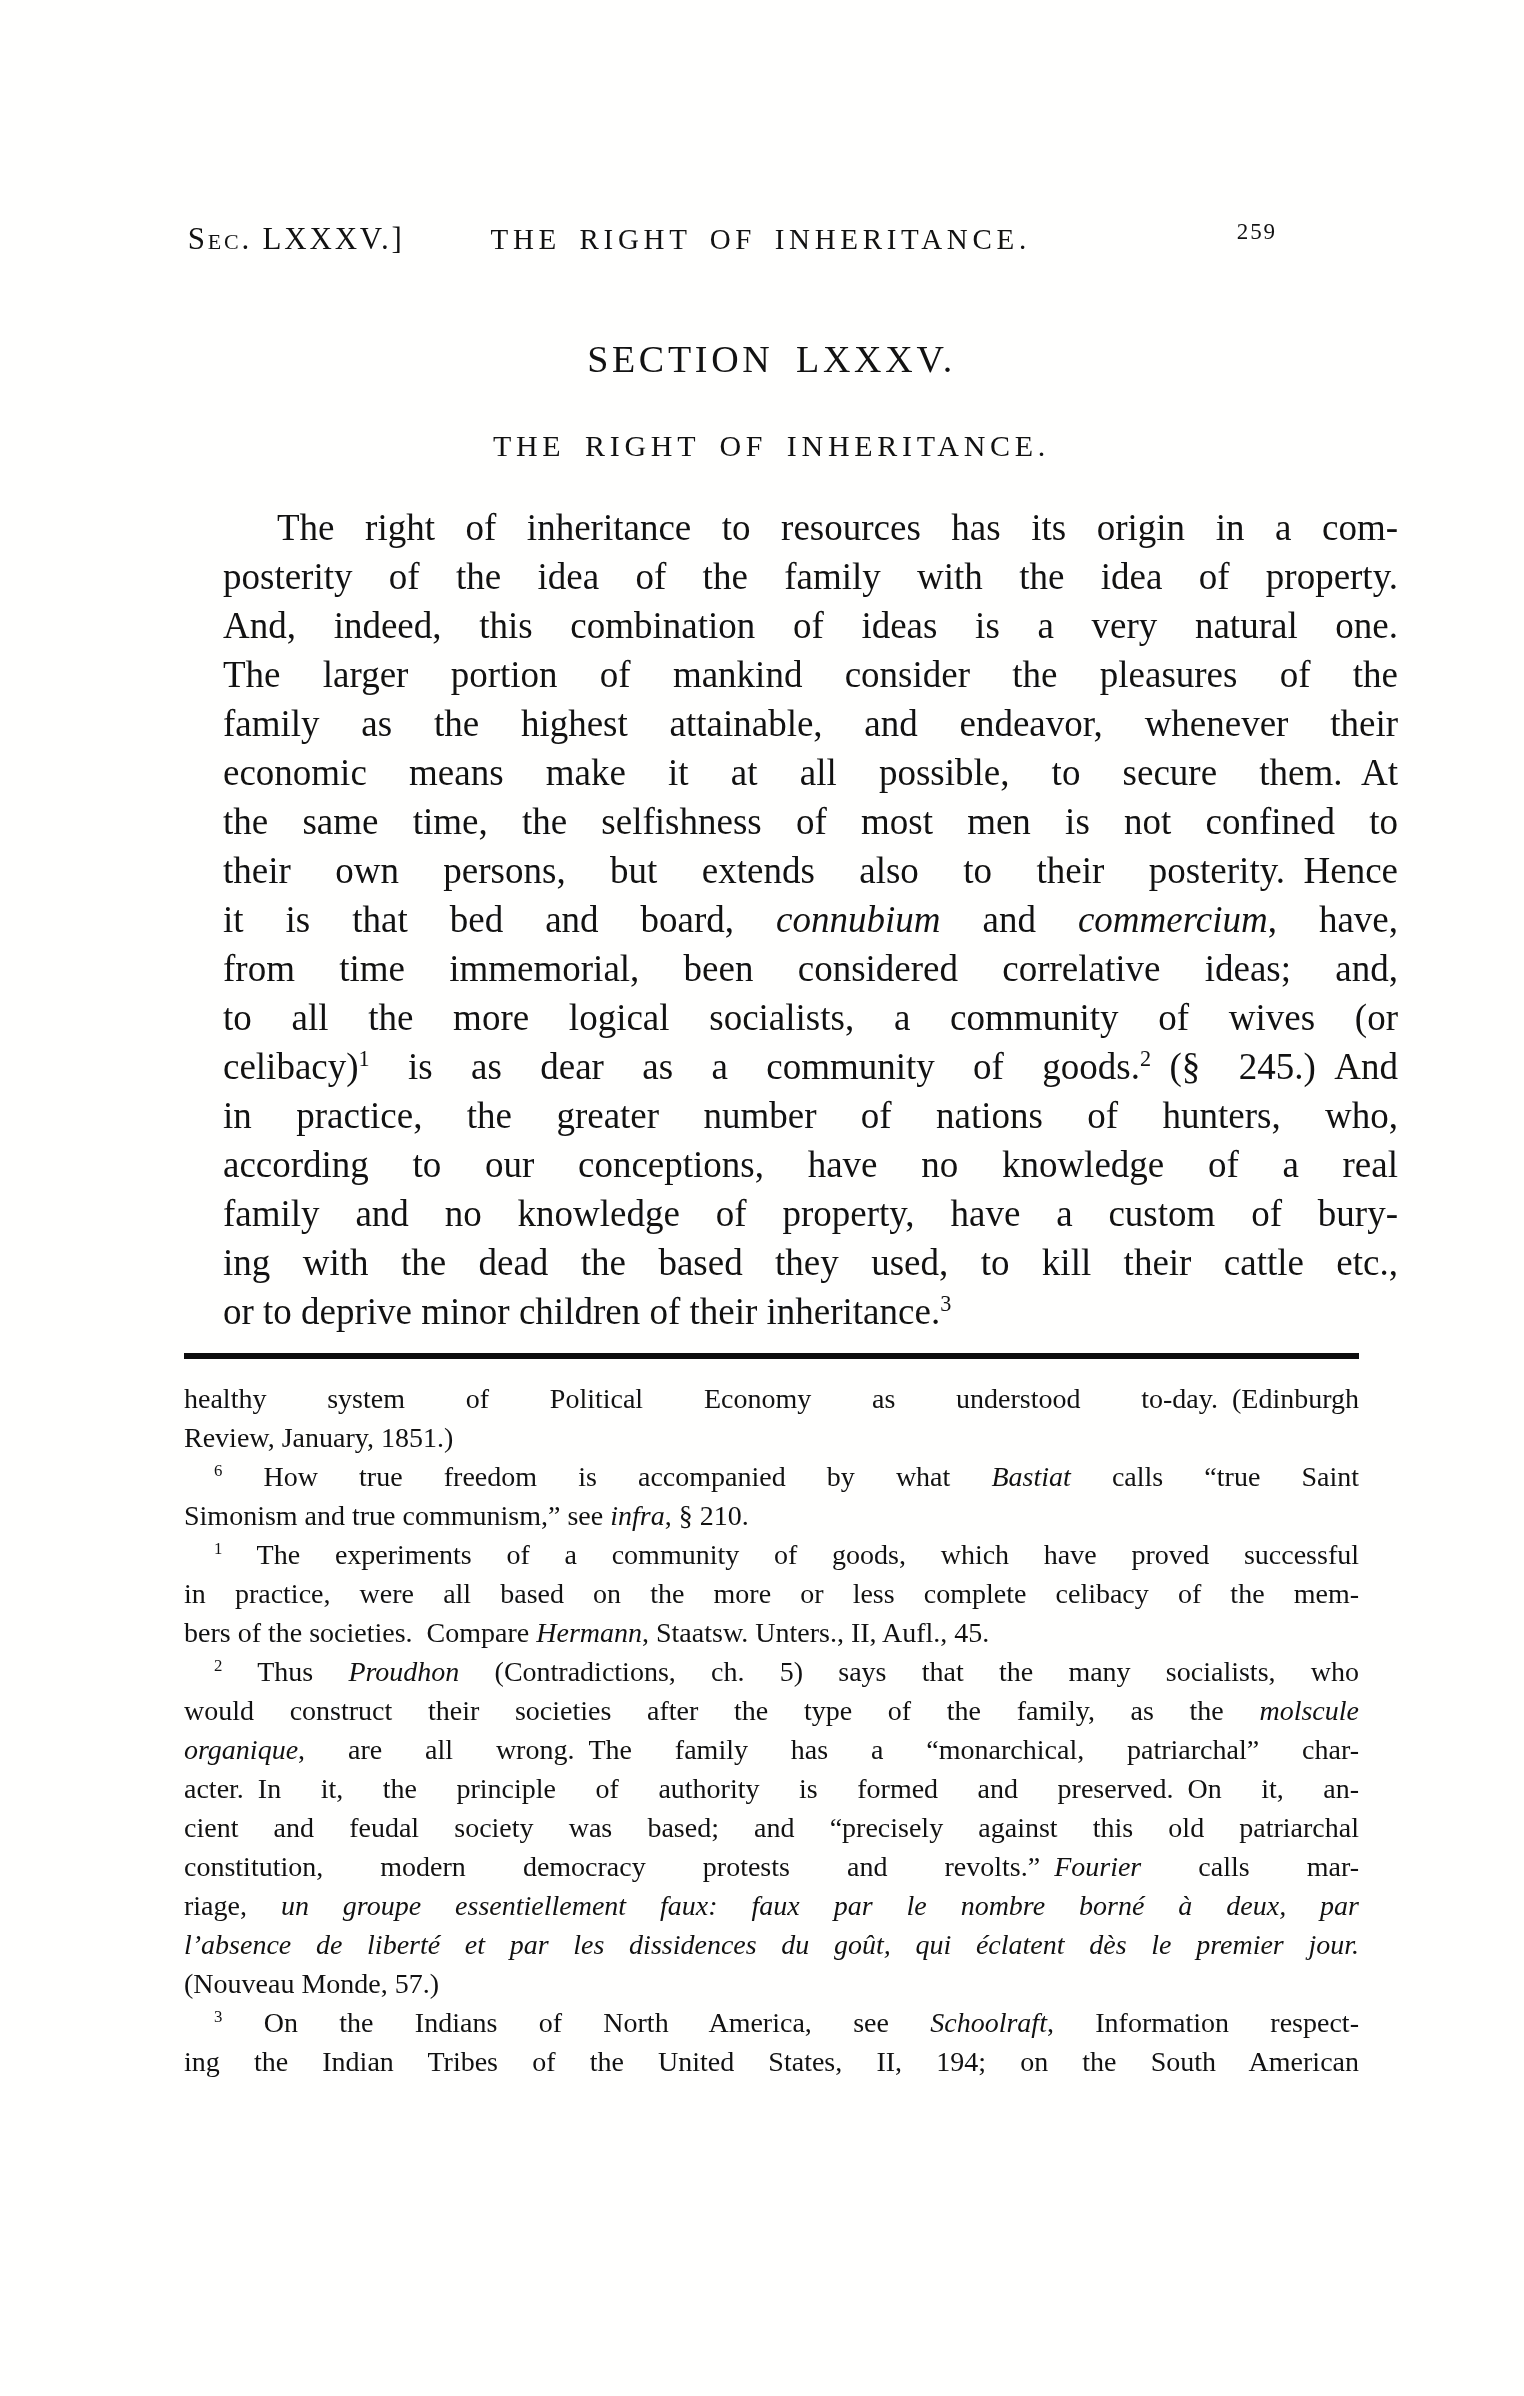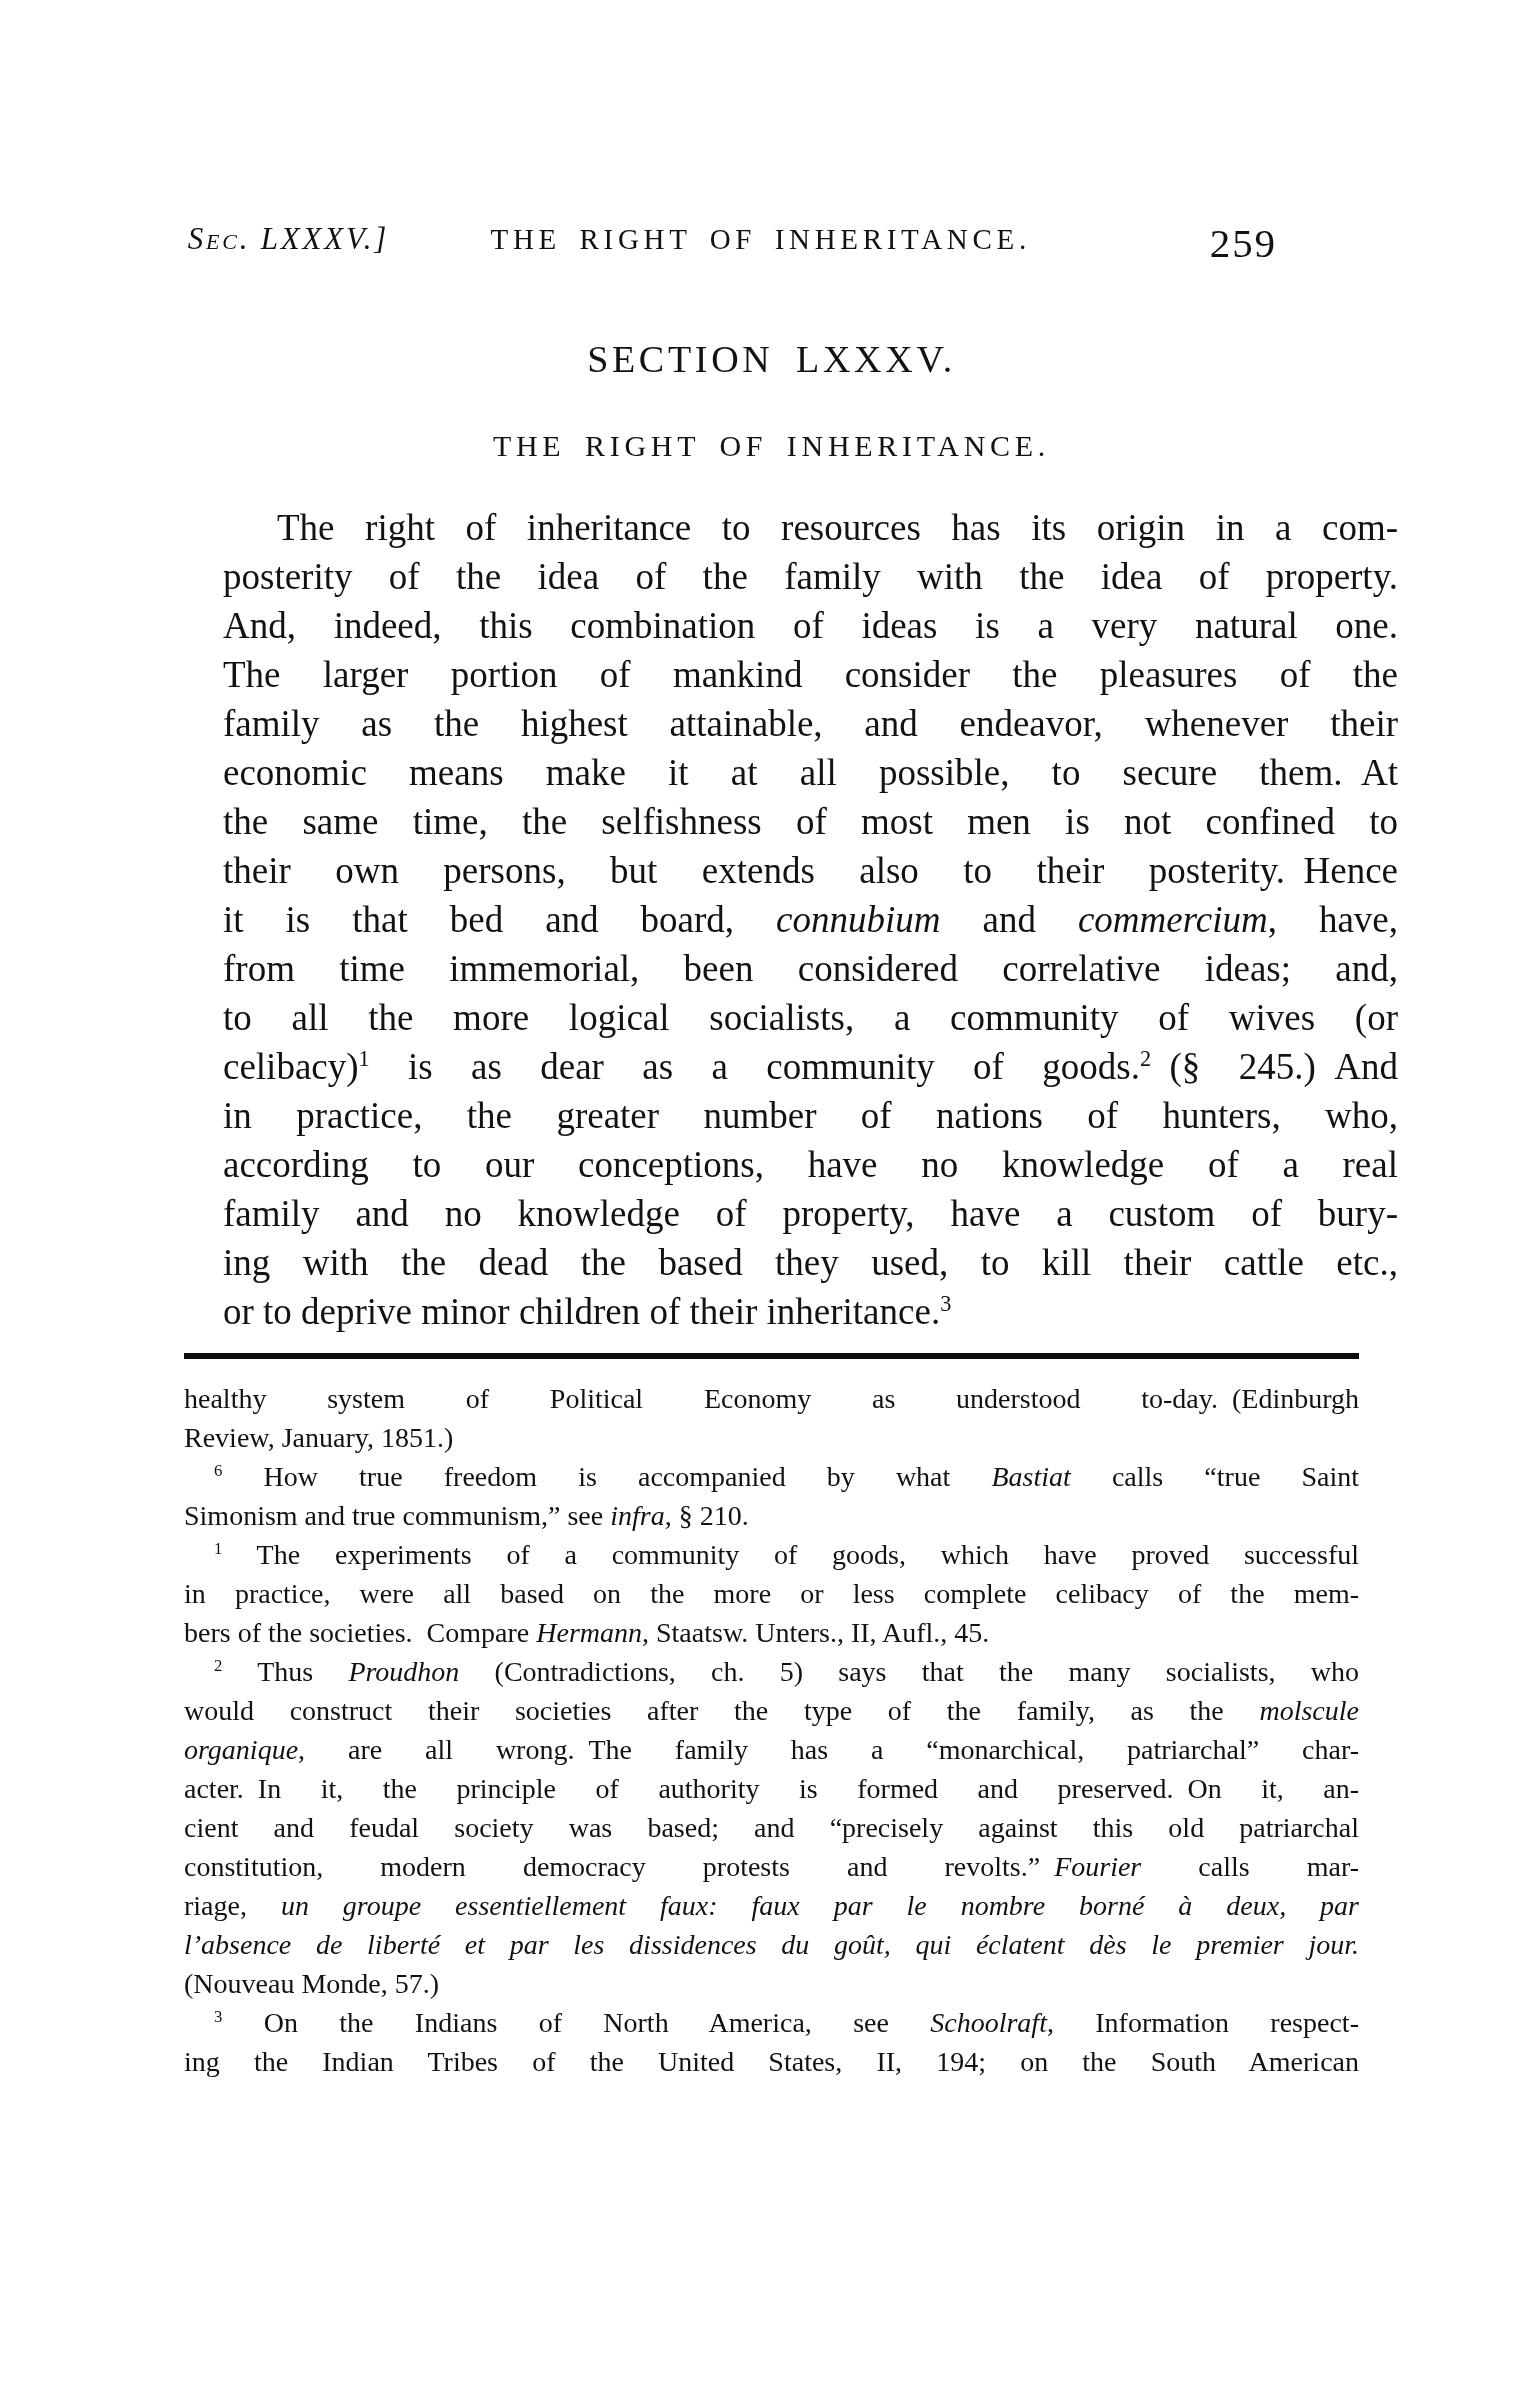--- a/index.html
+++ b/index.html
@@ -16,30 +16,30 @@
     color: #121212;
     overflow: hidden;
   }
   .content-col { position: absolute; left: 184px; width: 1175px; }
 
   
   .running-header { top: 221px; height: 37px; }
   .running-header .hl {
     position: absolute; left: 3.7px; top: 0;
     font-variant: small-caps;
-    font-size: 31px; letter-spacing: 2.8px; font-style: italic;
+    font-size: 31px; letter-spacing: 2.8px;
   }
   .running-header .hc {
     position: absolute; left: 50%; top: 1.9px; transform: translateX(-52%);
     font-size: 29px; letter-spacing: 4.7px; word-spacing: 6.6px;
     white-space: nowrap;
   }
   .running-header .hr {
     position: absolute; right: 82px; top: -1.9px;
-    font-size: 41px; letter-spacing: 1.9px;
+    font-size: 23px; letter-spacing: 1.9px;
   }
 
   
   .section-heading {
     top: 337px; text-align: center;
     font-size: 38px; letter-spacing: 3.7px; word-spacing: 9.4px;
   }
   .section-subheading {
     top: 429px; text-align: center;
     font-size: 30px; letter-spacing: 4.7px; word-spacing: 7.5px;

